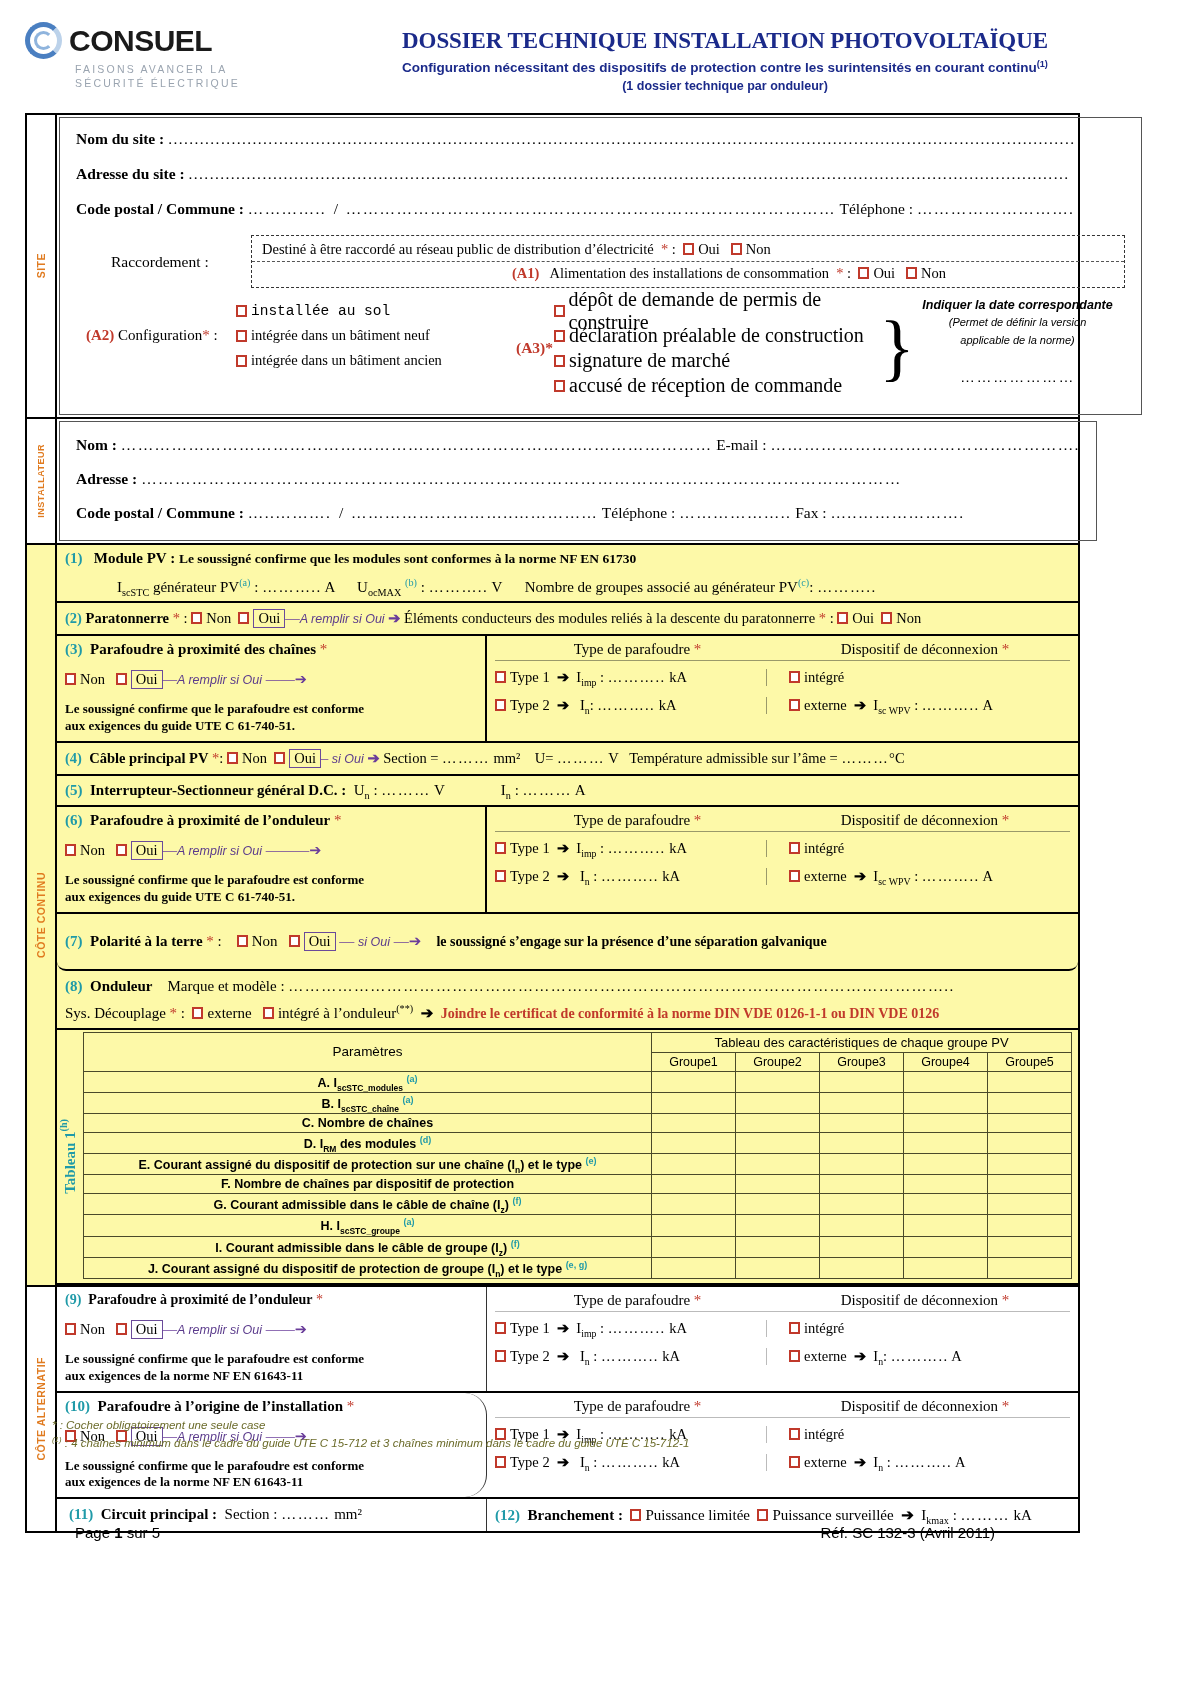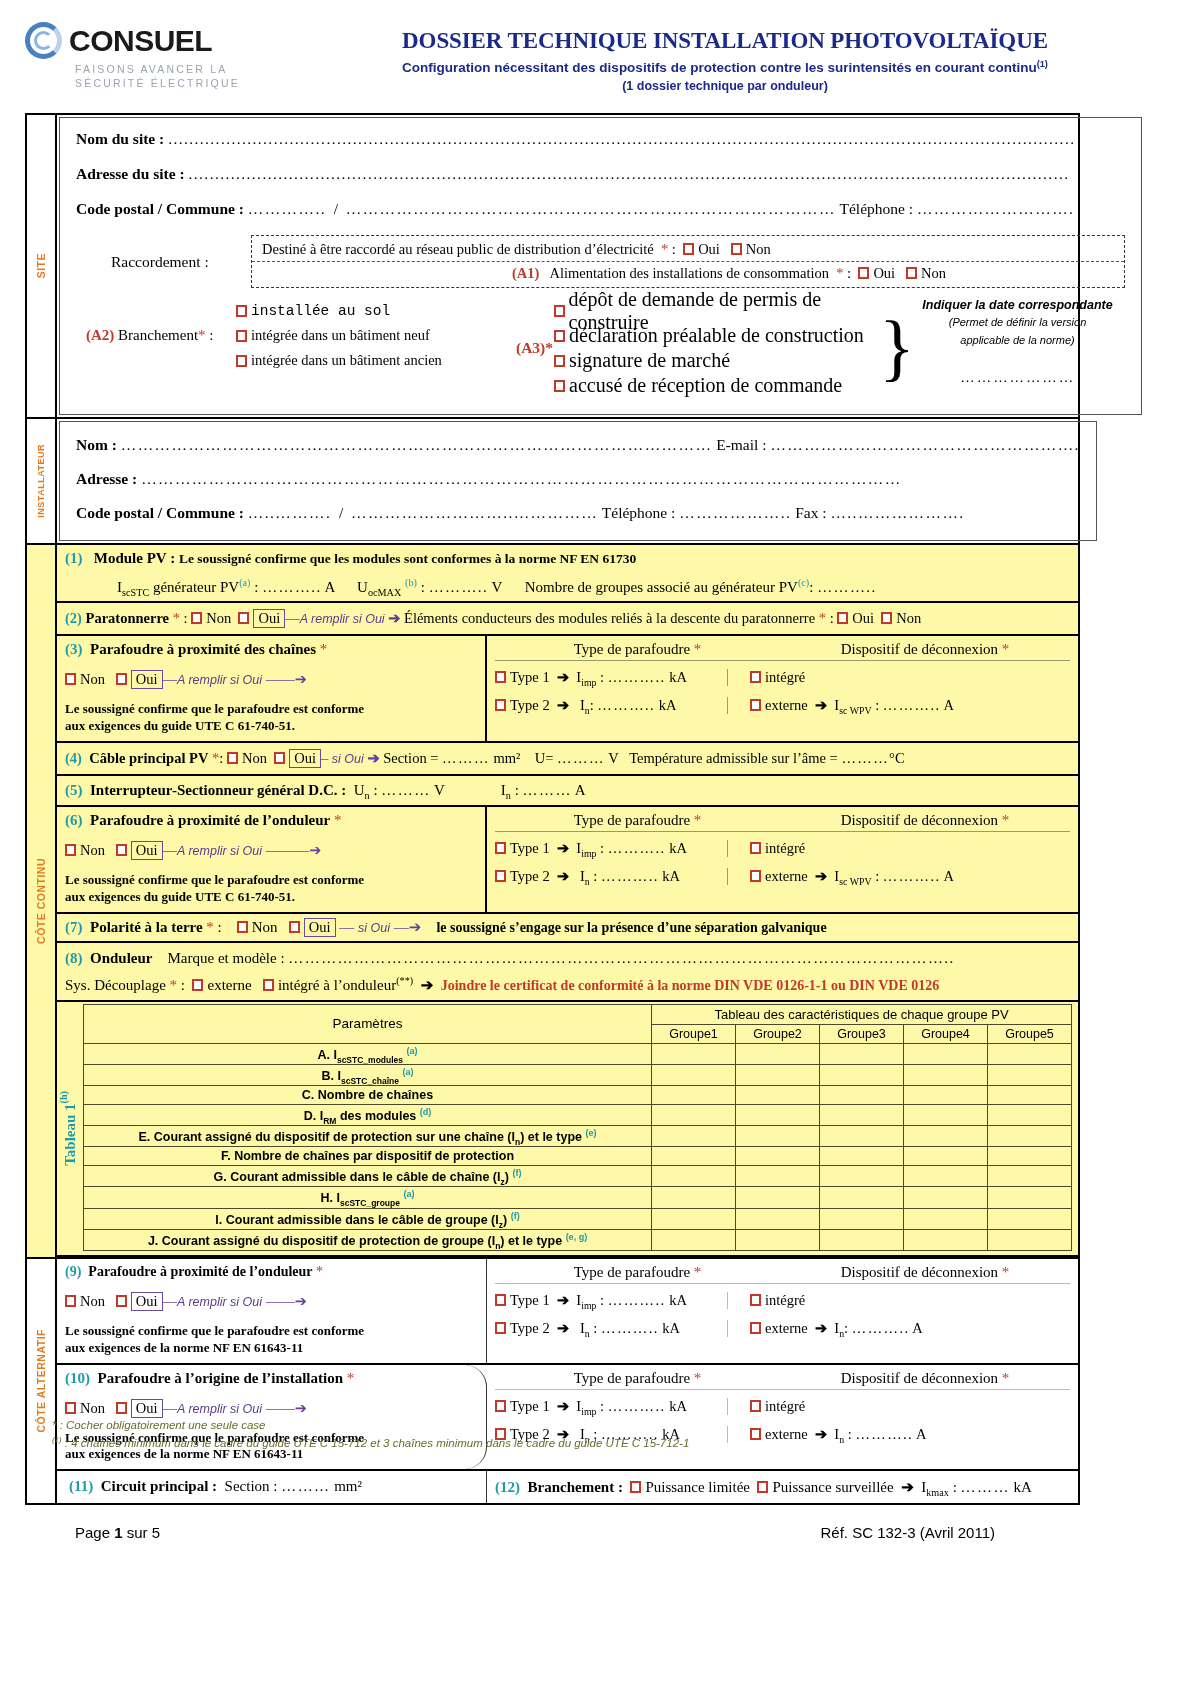--- a/index.html
+++ b/index.html
@@ -130,21 +130,21 @@
   .purple { color:#6a3d9a; }
 
   .split { display:flex; }
   .split .left { width:430px; border-right:2px solid #000; padding:5px 8px 6px 8px; }
   .split .right { flex:1; padding:5px 8px 6px 8px; }
   .hdr2 { display:flex; font-size:15px; }
   .hdr2 .h1 { width:285px; text-align:center; }
   .hdr2 .h2 { flex:1; text-align:center; }
   .hline { height:1px; background:#9a9a6a; margin:2px 0 8px 0; }
   .typerow { display:flex; font-size:14.5px; margin-bottom:11px; align-items:center; }
-  .typerow .c1 { width:233px; border-right:1px solid #9a9a6a; }
+  .typerow .c1 { width:272px; border-right:1px solid #9a9a6a; }
   .typerow .c2 { flex:1; padding-left:22px; }
   .conf-text { font-weight:bold; font-size:13px; line-height:1.3; margin-top:12px;
     font-family:"Liberation Serif", serif; }
 
   
   .tab-wrap { display:flex; border-bottom:2px solid #000; }
   .tab-side { width:26px; flex:none; display:flex; align-items:center; justify-content:center; }
   .tab-side span {
     writing-mode:vertical-rl; transform:rotate(180deg);
     font-family:"Liberation Serif", serif; font-weight:bold;
@@ -253,21 +253,21 @@
           </div>
 
           <div class="a2-wrap">
             <div class="a2-col">
               <div class="a2-line" style="padding-left:150px;font-family:Liberation Mono, monospace;">
                 <span class="cb"></span>
                 <span>installée au sol</span>
               </div>
               <div class="a2-line">
                 <span class="a2-lbl"><span class="red">(A2)</span>
-                  <span>Branchement</span><span class="star">*</span> :</span>
+                  <span>Configuration</span><span class="star">*</span> :</span>
                 <span class="cb"></span>
                 <span>intégrée dans un bâtiment neuf</span>
               </div>
               <div class="a2-line" style="padding-left:150px;">
                 <span class="cb"></span>
                 <span>intégrée dans un bâtiment ancien</span>
               </div>
             </div>
             <div style="width:38px;display:flex;align-items:center;">
               <span class="red"><span>(A3)</span><span class="star">*</span></span>
@@ -502,21 +502,21 @@
                   <span class="cb"></span><span>externe</span>
                   <span style="font-weight:bold;">&nbsp;➔&nbsp;</span>
                   I<sub>sc WPV</sub> : <span class="dots">………..</span>
                   <span>A</span>
                 </div>
               </div>
             </div>
           </div>
         </div>
 
-        <div class="ycell" style="padding:4px 8px;">
+        <div class="ycell" style="padding:18px 8px;border-radius:9px;">
           <div class="y-row" style="font-size:15px;">
             <span class="num">(7)</span>&nbsp;
             <b>Polarité à la terre</b><span class="star">&nbsp;*</span> :
             &nbsp;&nbsp;&nbsp;<span class="cb"></span><span>Non</span>
             &nbsp;&nbsp;<span class="cb"></span><span class="boxed-oui">Oui</span>
             <span class="purple">—</span> <span class="ital-note">si Oui</span>
             <span class="purple">—➔</span>
             &nbsp;&nbsp;&nbsp;<b style="font-size:14px;">le soussigné s’engage sur la présence d’une séparation galvanique</b>
           </div>
         </div>

